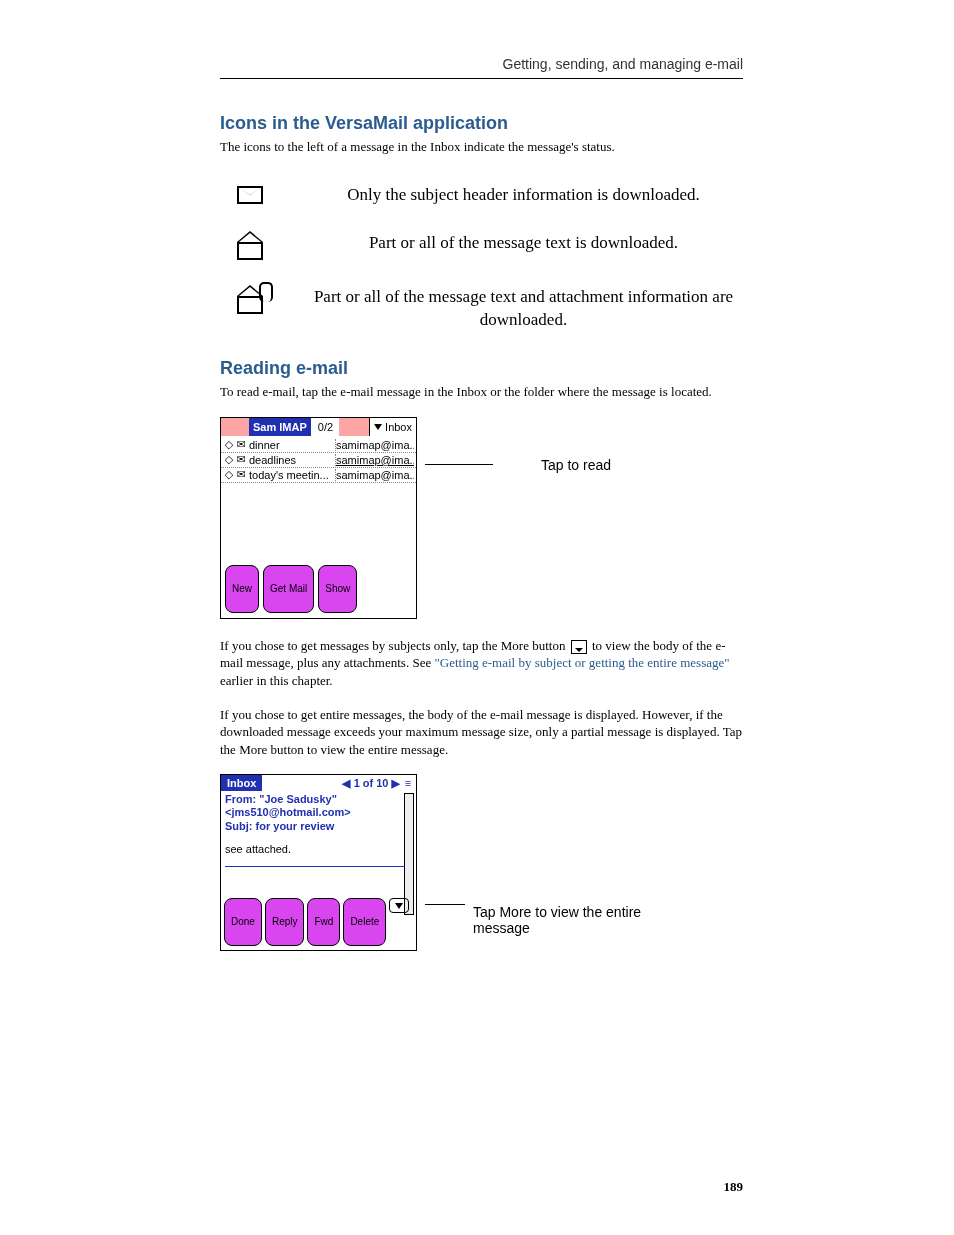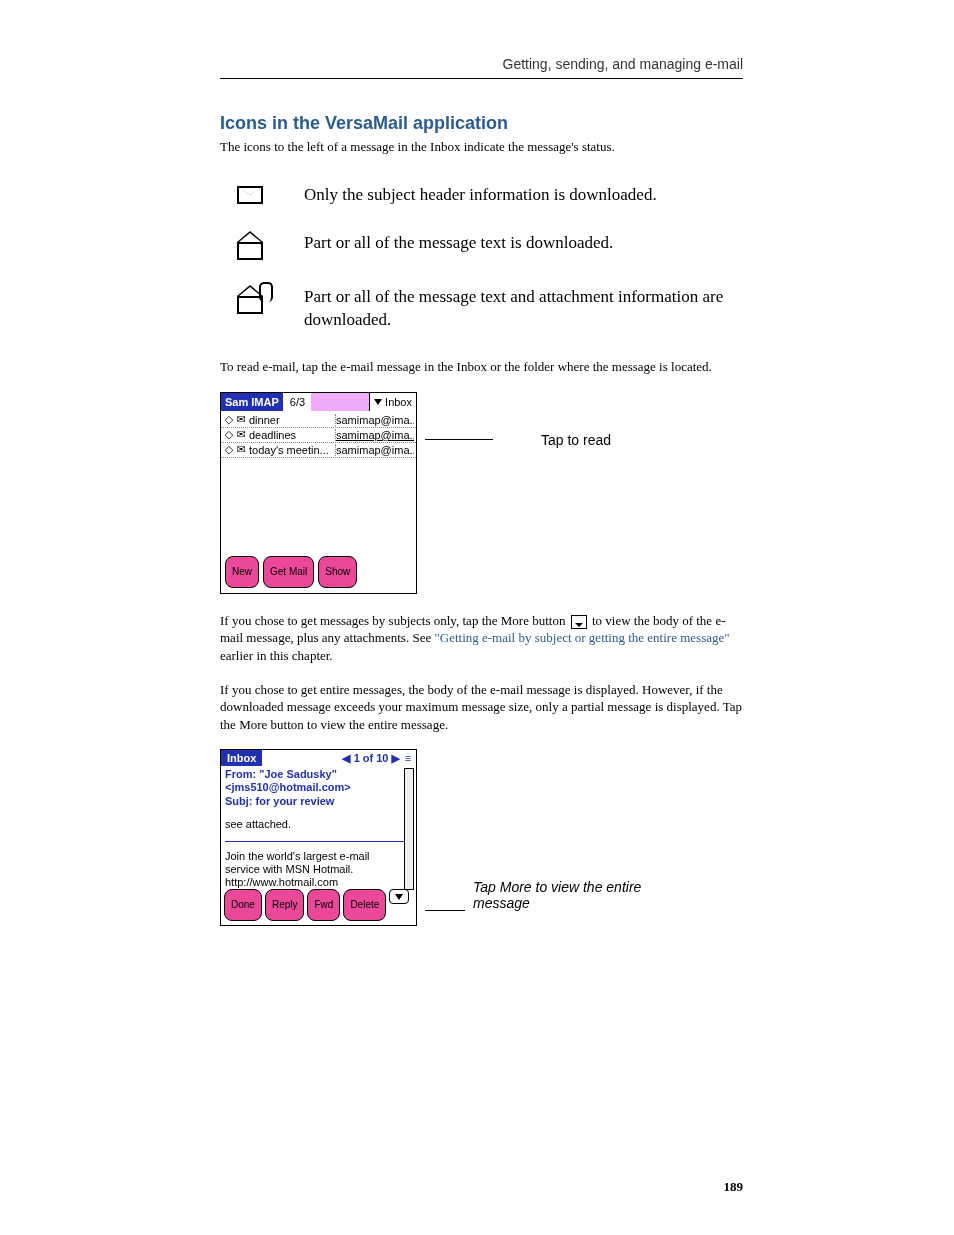--- a/index.html
+++ b/index.html
@@ -36,20 +36,21 @@
     margin: 18px 0 4px 0;
   }
   .body-text {
     font-size: 13px;
     line-height: 1.35;
     margin: 4px 0 16px 0;
   }
   .icon-list {
     margin-top: 28px;
     margin-bottom: 24px;
+    text-align: center;
   }
   .icon-row {
     display: flex;
     align-items: flex-start;
     margin-bottom: 26px;
   }
   .icon-cell {
     width: 60px;
     display: flex;
     justify-content: center;
@@ -75,23 +76,24 @@
     width: 195px;
     height: 200px;
     border: 1px solid #000;
     position: relative;
     font-family: "Helvetica Neue", Arial, sans-serif;
     font-size: 11px;
     background: #fff;
   }
   .palm-titlebar {
     display: flex;
-    background: #f0abfc;
+    background: #fca5a5;
     color: #fff;
     height: 18px;
+    padding-left: 28px;
   }
   .palm-account {
     background: #2030b0;
     color: #fff;
     font-weight: bold;
     padding: 0 4px;
     height: 18px;
     line-height: 18px;
     border-right: 1px solid #fff;
   }
@@ -131,25 +133,25 @@
   .palm-toolbar {
     position: absolute;
     left: 4px;
     bottom: 5px;
     display: flex;
     gap: 4px;
   }
   .palm-btn {
     border: 1px solid #000;
     border-radius: 8px;
-    padding: 8px 6px;
+    padding: 16px 6px;
     height: 14px;
     line-height: 13px;
     font-size: 10px;
-    background: #ec4899;
+    background: #d946ef;
   }
   .callout {
     font-family: "Helvetica Neue", Arial, sans-serif;
     font-size: 14px;
     color: #000;
   }
   .callout-line {
     border-top: 1px solid #000;
     width: 68px;
     margin: 0 8px;
@@ -230,23 +232,22 @@
     border: 1px solid #000;
     border-radius: 4px;
     width: 18px;
     height: 13px;
     display:flex;
     align-items:center;
     justify-content:center;
   }
   .callout2-wrap {
     display: flex;
-    align-items: flex-end;
+    align-items: flex-start;
     margin-top: 130px;
-    font-style: italic;
   }
   .page-number {
     position: absolute;
     bottom: 40px;
     right: 110px;
     font-family: Liberation Serif, serif;
     font-size: 13px;
     font-weight: bold;
   }
   .tri {
@@ -313,27 +314,28 @@
       <div class="icon-cell">
           <div class="icon-wrap">
             <div class="env-open"></div>
             <div class="clip"></div>
           </div>
         </div>
       <div class="icon-desc">Part or all of the message text and attachment information are downloaded.</div>
     </div>
   </div>
 
+  <div class="section-heading">Reading e-mail</div>
   <div class="body-text">To read e-mail, tap the e-mail message in the Inbox or the folder where the message is located.</div>
 
   <div class="palm-block">
     <div class="palm-screen">
       <div class="palm-titlebar">
         <div class="palm-account">Sam IMAP</div>
-        <div class="palm-count">6/3</div>
+        <div class="palm-count">0/2</div>
         <div class="palm-folder">
             <span class="tri"></span>
             <span>Inbox</span>
           </div>
       </div>
       <div class="palm-rows">
         <div class="palm-row">
           <span class="icon-sm">◇</span>
           <span class="icon-sm">✉</span>
           <span class="subj">dinner</span>
@@ -379,25 +381,20 @@
       </div>
       <div class="palm2-scroll"></div>
       <div class="palm2-body">
         <div>From: "Joe Sadusky"</div>
         <div>&lt;jms510@hotmail.com&gt;</div>
         <div>Subj: for your review</div>
         <div style="height:10px"></div>
         <div class="palm2-plain">see attached.</div>
       </div>
       <hr class="palm2-hr">
-      <div class="palm2-body palm2-plain" style="padding-top:0">
-        <div>Join the world's largest e-mail</div>
-        <div>service with MSN Hotmail.</div>
-        <div>http://www.hotmail.com</div>
-      </div>
       <div class="palm2-toolbar">
         <div class="palm-btn">Done</div>
         <div class="palm-btn">Reply</div>
         <div class="palm-btn">Fwd</div>
         <div class="palm-btn">Delete</div>
         <div class="palm2-more">
             <span class="tri"></span>
           </div>
       </div>
     </div>

